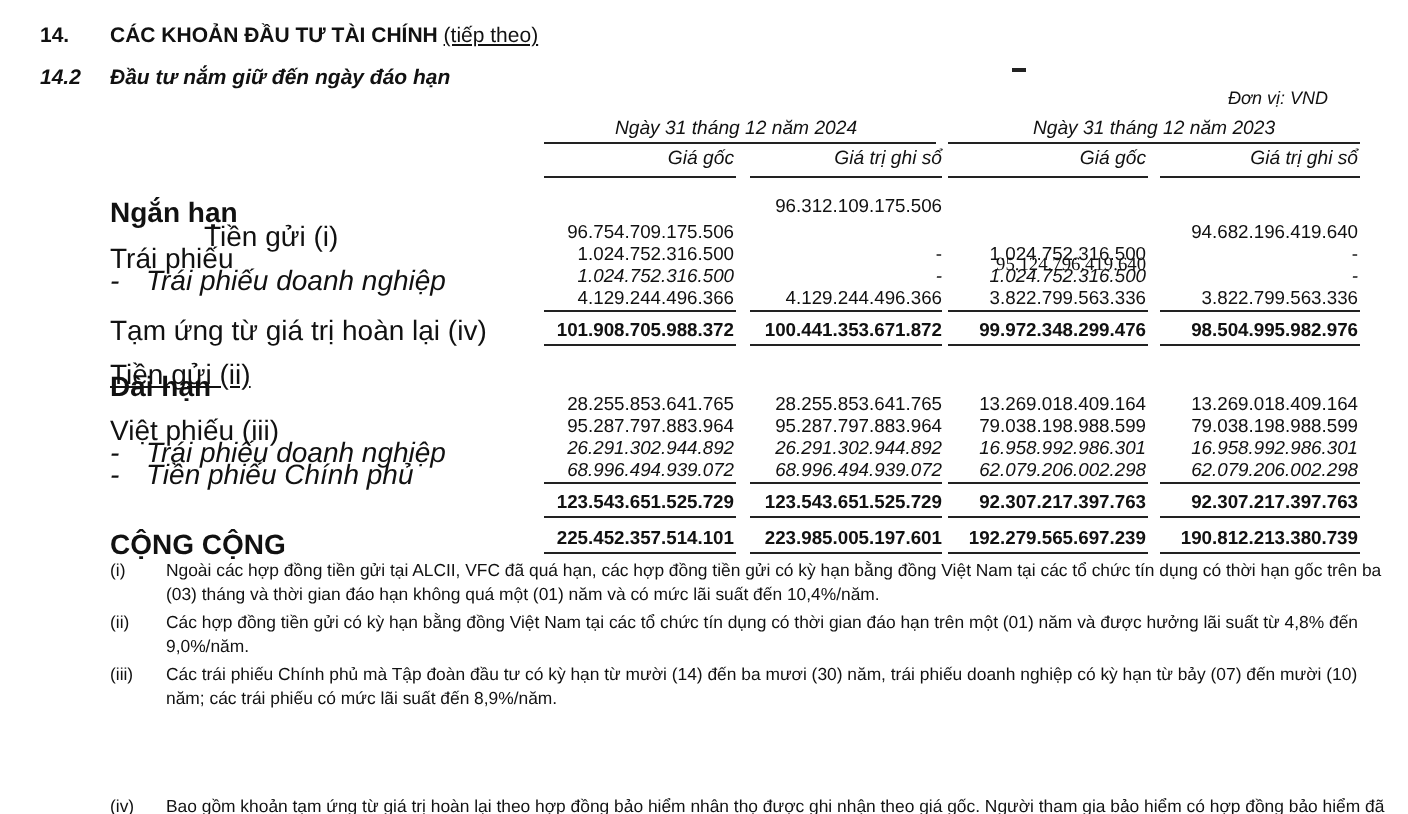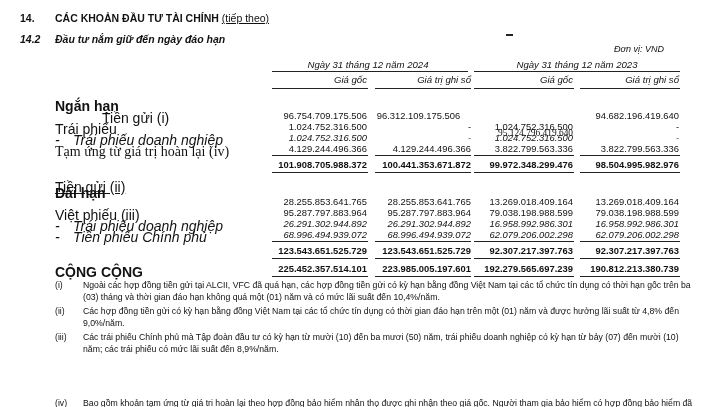--- a/index.html
+++ b/index.html
@@ -53,37 +53,37 @@
 <div class="abs colhead c4" style="width:105px;">Giá trị ghi sổ</div>
 <div class="line" style="left:272px;width:96px;top:88px;"></div>
 <div class="line" style="left:375px;width:96px;top:88px;"></div>
 <div class="line" style="left:474px;width:100px;top:88px;"></div>
 <div class="line" style="left:580px;width:100px;top:88px;"></div>
 
 <div class="abs label bold" style="top:98px;">Ngắn hạn</div>
 
 <div class="abs label" style="top:110px;margin-left:47px;">Tiền gửi (i)</div>
 <div class="abs num c1" style="top:110px;">96.754.709.175.506</div>
-<div class="abs num c2" style="top:110px;text-align:center;">96.312.109.175.506</div>
+<div class="abs num c2" style="top:97px;">96.312.109.175.506</div>
 <div class="abs num c3" style="top:128px;font-family:Liberation Serif, serif;">95.124.796.419.640</div>
 <div class="abs num c4" style="top:110px;">94.682.196.419.640</div>
 
 <div class="abs label" style="top:121px;">Trái phiếu</div>
 <div class="abs num c1" style="top:121px;">1.024.752.316.500</div>
 <div class="abs num c2" style="top:121px;">-</div>
 <div class="abs num c3" style="top:121px;">1.024.752.316.500</div>
 <div class="abs num c4" style="top:121px;">-</div>
 
 <div class="abs label it" style="top:132px;"><span class="dash">-</span><span class="txt">Trái phiếu doanh nghiệp</span></div>
 <div class="abs num it c1" style="top:132px;">1.024.752.316.500</div>
 <div class="abs num it c2" style="top:132px;">-</div>
 <div class="abs num it c3" style="top:132px;">1.024.752.316.500</div>
 <div class="abs num it c4" style="top:132px;">-</div>
 
-<div class="abs label" style="top:144px;font-family:Liberation Serif, serif;">Tạm ứng từ giá trị hoàn lại (iv)</div>
+<div class="abs label" style="top:157px;">Tạm ứng từ giá trị hoàn lại (iv)</div>
 <div class="abs num c1" style="top:143px;">4.129.244.496.366</div>
 <div class="abs num c2" style="top:143px;">4.129.244.496.366</div>
 <div class="abs num c3" style="top:143px;">3.822.799.563.336</div>
 <div class="abs num c4" style="top:143px;">3.822.799.563.336</div>
 
 <div class="line" style="left:272px;width:96px;top:155px;"></div>
 <div class="line" style="left:375px;width:96px;top:155px;"></div>
 <div class="line" style="left:474px;width:100px;top:155px;"></div>
 <div class="line" style="left:580px;width:100px;top:155px;"></div>
 
@@ -151,18 +151,18 @@
 <div class="abs note" style="top:280px;">
   <span class="no">(i)</span>
   <span class="body">Ngoài các hợp đồng tiền gửi tại ALCII, VFC đã quá hạn, các hợp đồng tiền gửi có kỳ hạn bằng đồng Việt Nam tại các tổ chức tín dụng có thời hạn gốc trên ba (03) tháng và thời gian đáo hạn không quá một (01) năm và có mức lãi suất đến 10,4%/năm.</span>
 </div>
 <div class="abs note" style="top:306px;">
   <span class="no">(ii)</span>
   <span class="body">Các hợp đồng tiền gửi có kỳ hạn bằng đồng Việt Nam tại các tổ chức tín dụng có thời gian đáo hạn trên một (01) năm và được hưởng lãi suất từ 4,8% đến 9,0%/năm.</span>
 </div>
 <div class="abs note" style="top:332px;">
   <span class="no">(iii)</span>
-  <span class="body">Các trái phiếu Chính phủ mà Tập đoàn đầu tư có kỳ hạn từ mười (10) đến ba mươi (50) năm, trái phiếu doanh nghiệp có kỳ hạn từ bảy (07) đến mười (10) năm; các trái phiếu có mức lãi suất đến 8,9%/năm.</span>
+  <span class="body">Các trái phiếu Chính phủ mà Tập đoàn đầu tư có kỳ hạn từ mười (14) đến ba mươi (30) năm, trái phiếu doanh nghiệp có kỳ hạn từ bảy (07) đến mười (10) năm; các trái phiếu có mức lãi suất đến 8,9%/năm.</span>
 </div>
 <div class="abs note" style="top:358px;margin-top:40px;">
   <span class="no">(iv)</span>
   <span class="body">Bao gồm khoản tạm ứng từ giá trị hoàn lại theo hợp đồng bảo hiểm nhân thọ được ghi nhận theo giá gốc. Người tham gia bảo hiểm có hợp đồng bảo hiểm đã đóng phí đủ từ 24 tháng trở lên và có giá trị hoàn lại có quyền được yêu cầu tạm ứng theo hợp đồng bảo hiểm nhân thọ với giá trị tối đa bằng 80% giá trị hoàn lại và lãi tích lũy đến thời điểm tạm ứng theo hợp đồng bảo hiểm nhân thọ.</span>
 </div>
 
 </body></html>

